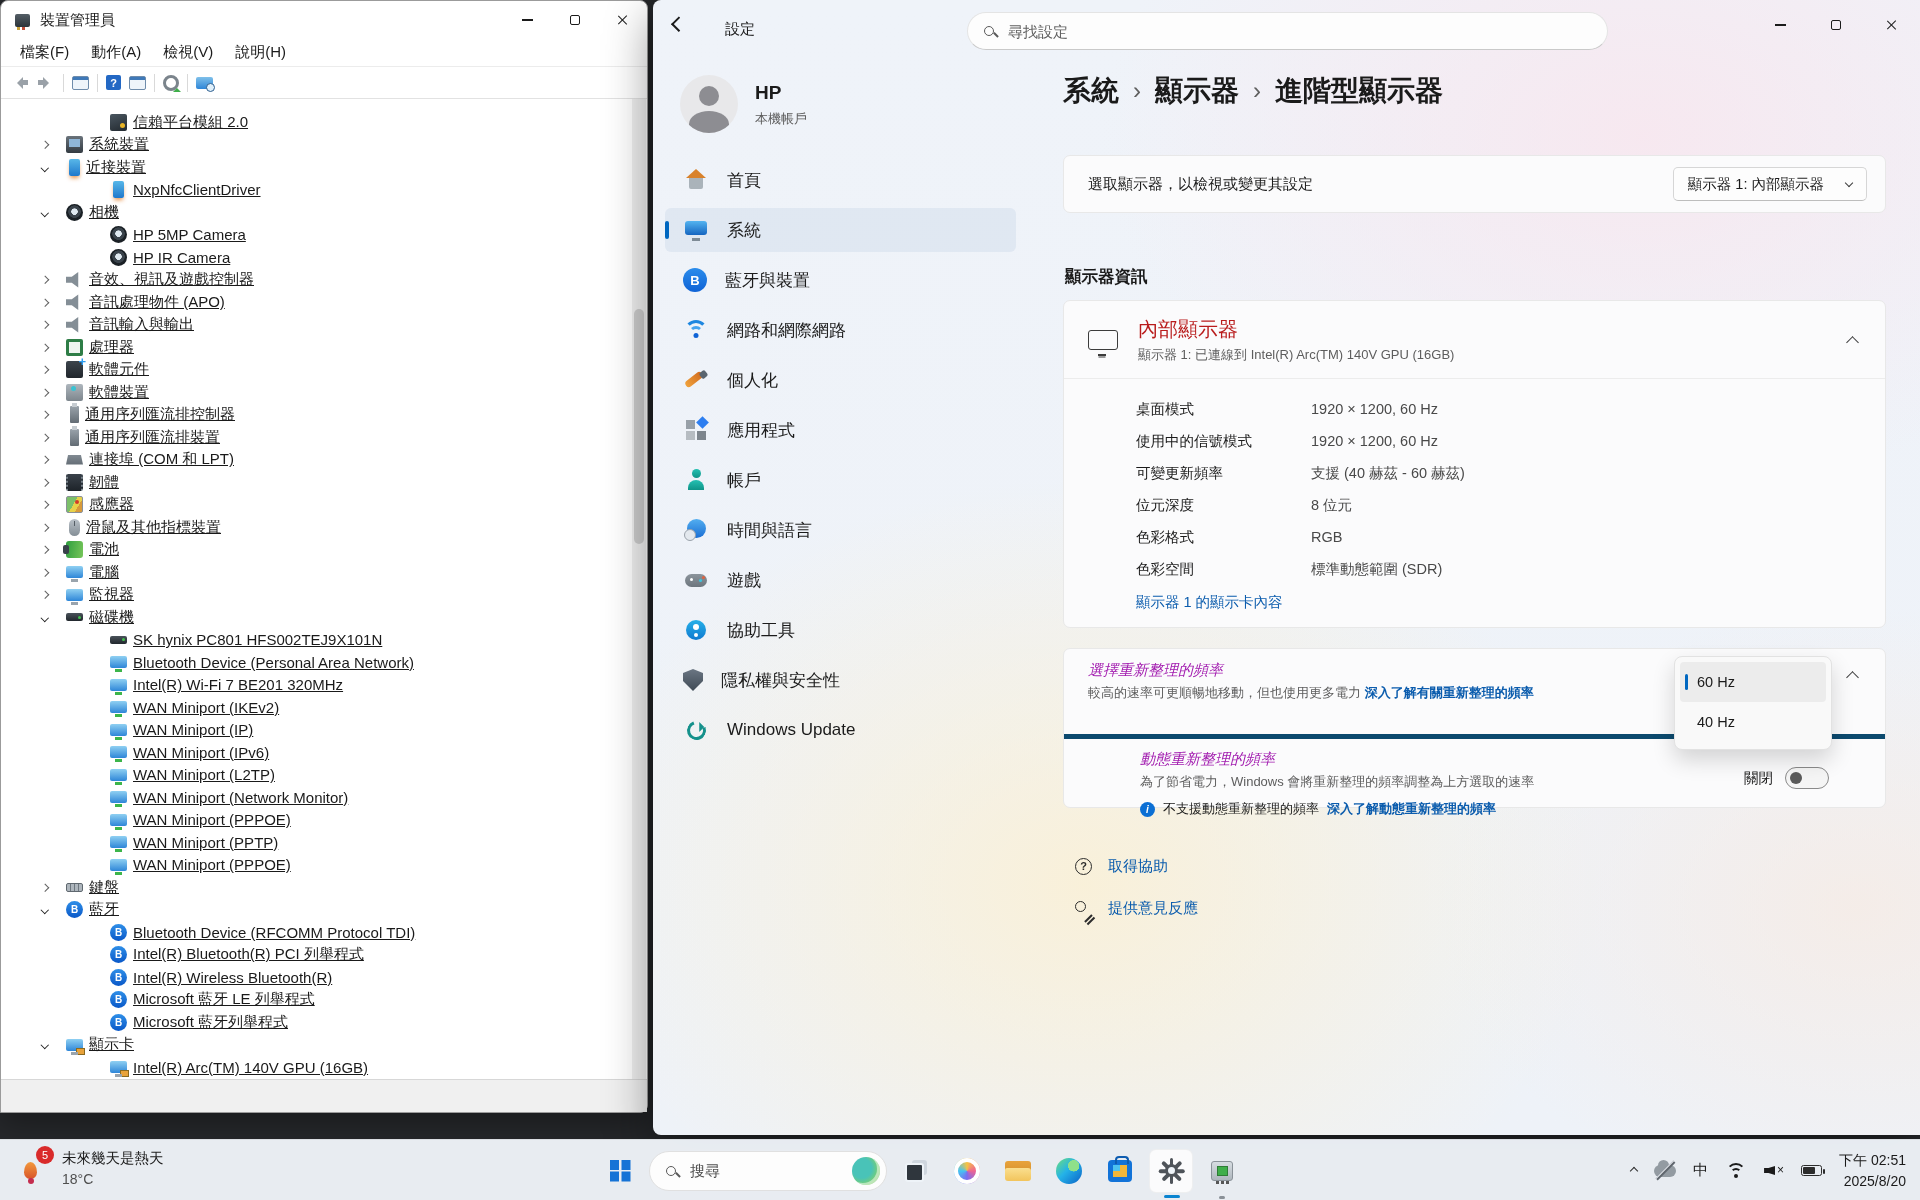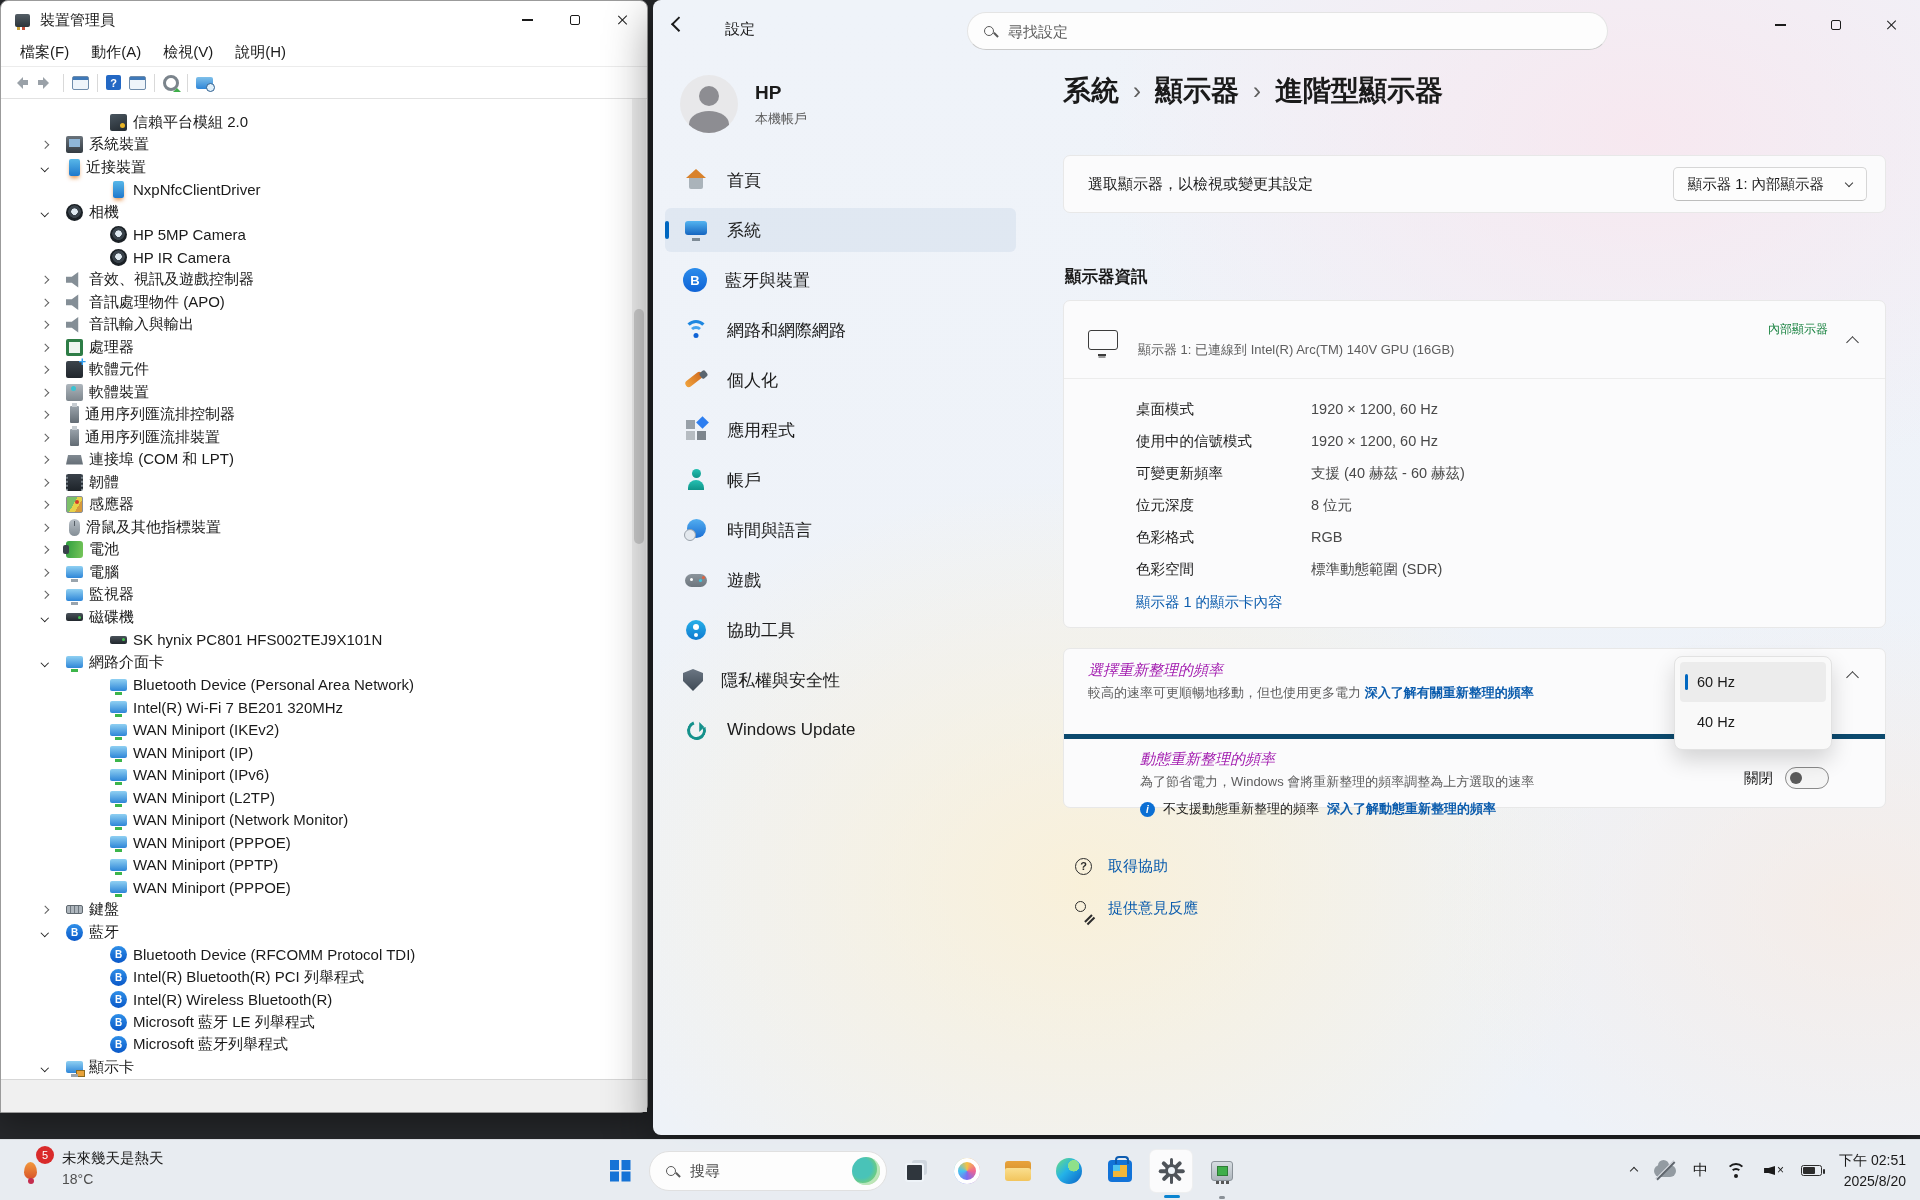--- a/index.html
+++ b/index.html
@@ -49,21 +49,21 @@
   .tbscan::after{content:"";position:absolute;right:-5px;bottom:-4px;width:0;height:0;border:4px solid transparent;border-bottom-color:#3fae4a;}
   .tbfind{position:relative;width:17px;height:12px;background:linear-gradient(#7fc0ea,#2e86d8);border-radius:2px;}
   .tbfind::after{content:"";position:absolute;right:-2px;bottom:-3px;width:7px;height:7px;border:1.7px solid #2d5e8f;border-radius:50%;background:#dff0fb;}
 
   #dm .treewrap{position:absolute;left:1px;top:98px;right:1px;bottom:33px;background:#fff;overflow:hidden;padding-top:12px;}
   .trow{height:22.5px;display:flex;align-items:center;font-size:15px;color:#1a1a1a;white-space:nowrap;}
   .trow.lv1{padding-left:40px;} .trow.lv2{padding-left:108px;}
   .tchevbox{width:16px;display:flex;justify-content:flex-start;flex:none;}
   .tchev{width:5.5px;height:5.5px;border-right:1.4px solid #636363;border-bottom:1.4px solid #636363;}
   .tchev.col{transform:rotate(-45deg);} .tchev.exp{transform:rotate(45deg);border-color:#1b1b1b;}
-  .tlabel{margin-left:6px;}
+  .tlabel{margin-left:6px;text-decoration:underline;}
   .tic{width:17px;height:17px;position:relative;flex:none;margin-left:8px;border-radius:2px;}
   .trow.lv2 .tic{margin-left:0;}
   .tic-tpm{background:linear-gradient(160deg,#4a5660,#232a30);}
   .tic-tpm::after{content:"";position:absolute;right:2px;bottom:3px;width:5px;height:5px;border-radius:50%;background:#e8b426;}
   .tic-sysdev{background:linear-gradient(#6a737b,#333b42);}
   .tic-sysdev::before{content:"";position:absolute;inset:3px 3px 6px 3px;background:#8fb6d8;}
   .tic-monitor,.tic-network,.tic-display{height:12px;margin-top:0;background:linear-gradient(180deg,#8fd0f2,#2e86d8);border-radius:2px;align-self:center;}
   .tic-monitor::after,.tic-network::after,.tic-display::after{content:"";position:absolute;left:5px;bottom:-4px;width:7px;height:3px;background:#9aa4ad;}
   .tic-network::after{background:#3db54a;}
   .tic-display::before{content:"";position:absolute;right:-2px;bottom:-4px;width:7px;height:5px;background:#e8a23a;border:1px solid #8a6a20;}
@@ -156,21 +156,21 @@
   .crumb .sep{color:#5f5f5f;font-size:24px;font-weight:400;}
   .card{position:absolute;background:#fbfbfc;border:1px solid #e8e8e8;border-radius:7px;}
   #card-select{left:410px;top:155px;width:823px;height:58px;display:flex;align-items:center;justify-content:space-between;padding:0 18px 0 24px;font-size:15px;color:#1b1b1b;}
   .combo{display:flex;align-items:center;gap:22px;background:#fdfdfd;border:1px solid #d6d6d6;border-bottom-color:#bdbdbd;border-radius:5px;height:34px;padding:0 14px;font-size:14.5px;color:#1b1b1b;}
   .seclabel{position:absolute;left:412px;top:266px;font-size:16.5px;font-weight:600;color:#1b1b1b;}
   #card-info{left:410px;top:300px;width:823px;height:328px;}
   #card-info .head{height:78px;display:flex;align-items:center;padding:0 28px 0 24px;gap:20px;border-bottom:1px solid #ececec;}
   .monoutline{position:relative;width:30px;height:20px;border:1.8px solid #3c3c3c;border-radius:3px;flex:none;}
   .monoutline::after{content:"";position:absolute;left:9px;bottom:-7px;width:8px;height:2px;background:#3c3c3c;box-shadow:0 2px 0 -0.5px #3c3c3c;}
   #card-info .head .tcol{flex:1;}
-  .cardtitle{font-size:12px;color:#15803d;text-align:right;}
+  .cardtitle{font-size:20px;color:#b91c1c;}
   .cardsub{font-size:13px;color:#5d5d5d;margin-top:3px;}
   .inforows{padding:14px 0 0 72px;}
   .irow{display:flex;height:32px;align-items:center;font-size:14.5px;}
   .irow .il{width:175px;color:#1b1b1b;}
   .irow .iv{color:#494949;}
   .cardlink{display:inline-block;margin:8px 0 0 72px;font-size:14.5px;color:#0b5cad;}
   #card-rr{left:410px;top:648px;width:823px;height:160px;}
   #card-rr .top{height:63px;padding:12px 28px 0 24px;}
   .rrtitle{font-size:15px;color:#a21caf;font-style:italic;}
   .rrdesc{font-size:13px;color:#5d5d5d;margin-top:4px;}
@@ -436,27 +436,20 @@
         <span class="tchevbox">
           <span class="tchev exp"></span>
         </span>
         <span class="tic tic-disk"></span>
         <span class="tlabel">磁碟機</span>
       </div>
     <div class="trow lv2">
         <span class="tic tic-disk"></span>
         <span class="tlabel">SK hynix PC801 HFS002TEJ9X101N</span>
       </div>
-    <div class="trow lv1">
-        <span class="tchevbox">
-          <span class="tchev exp"></span>
-        </span>
-        <span class="tic tic-network"></span>
-        <span class="tlabel">網路介面卡</span>
-      </div>
     <div class="trow lv2">
         <span class="tic tic-network"></span>
         <span class="tlabel">Bluetooth Device (Personal Area Network)</span>
       </div>
     <div class="trow lv2">
         <span class="tic tic-network"></span>
         <span class="tlabel">Intel(R) Wi-Fi 7 BE201 320MHz</span>
       </div>
     <div class="trow lv2">
         <span class="tic tic-network"></span>

